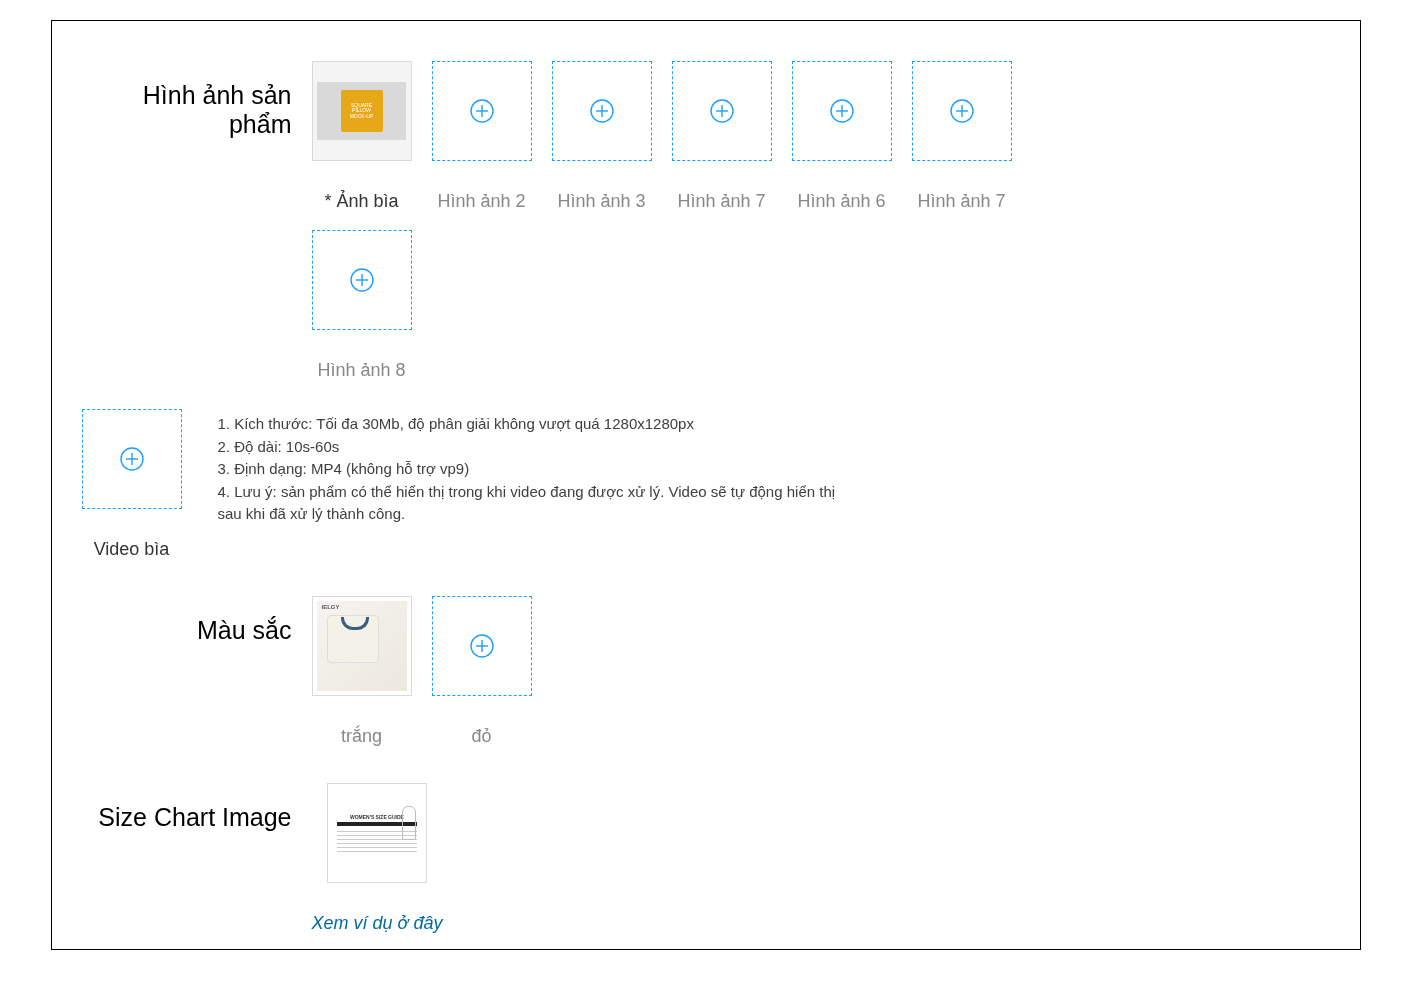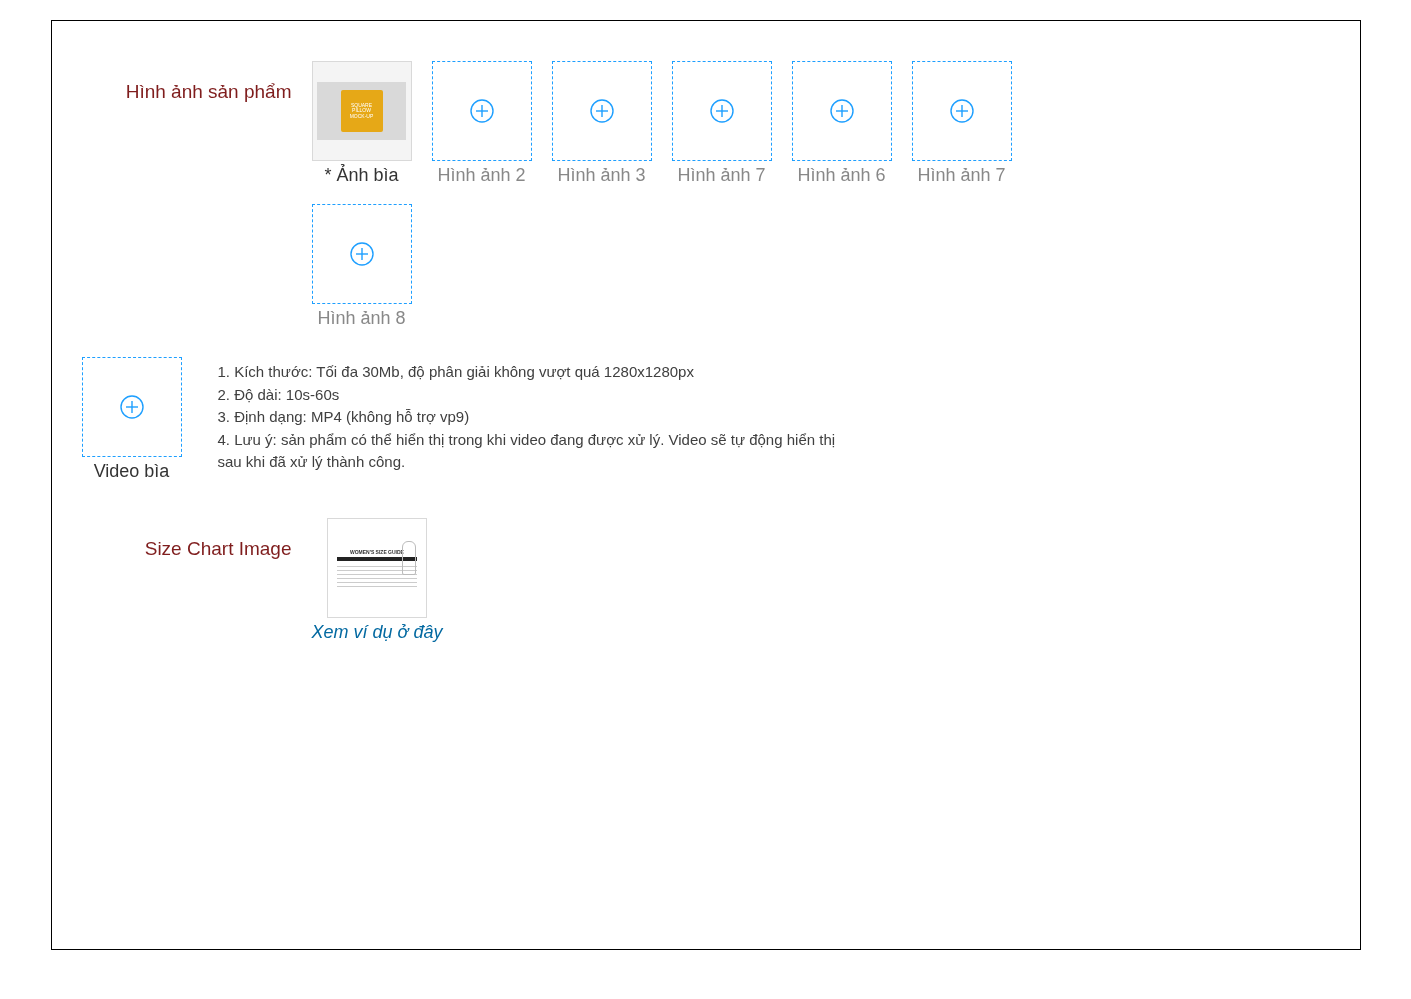--- a/index.html
+++ b/index.html
@@ -18,22 +18,22 @@
   }
   .form-row {
     display: flex;
     align-items: flex-start;
     margin-bottom: 28px;
   }
   .row-label {
     width: 230px;
     text-align: right;
     padding-right: 20px;
-    color: #7f1d1d;
-    font-size: 19px;
+    color: #000000;
+    font-size: 25px;
     padding-top: 20px;
     flex-shrink: 0;
   }
   .row-content {
     flex: 1;
     display: flex;
     flex-wrap: wrap;
     gap: 20px;
   }
   .slot {
@@ -56,21 +56,21 @@
   }
   .slot-box.filled {
     border: 1px solid #d9d9d9;
     background: #f4f4f4;
   }
   .slot-box.solid-border {
     border: 1px solid #d9d9d9;
     background: #fff;
   }
   .slot-label {
-    margin-top: 4px;
+    margin-top: 30px;
     font-size: 18px;
     color: #888;
     text-align: center;
     white-space: nowrap;
   }
   .slot-label.dark {
     color: #333;
   }
   .plus-icon {
     width: 26px;
@@ -273,20 +273,43 @@
       </div>
       <div class="video-hints">
         <p>1. Kích thước: Tối đa 30Mb, độ phân giải không vượt quá 1280x1280px</p>
         <p>2. Độ dài: 10s-60s</p>
         <p>3. Định dạng: MP4 (không hỗ trợ vp9)</p>
         <p>4. Lưu ý: sản phẩm có thể hiển thị trong khi video đang được xử lý. Video sẽ tự động hiển thị sau khi đã xử lý thành công.</p>
       </div>
     </div>
   </div>
 
+  <div class="form-row" style="margin-top:36px;">
+    <div class="row-label">Màu sắc</div>
+    <div class="row-content color-row-wrap">
+      <div class="slot">
+        <div class="slot-box solid-border" style="padding:4px;">
+          <div class="sweater-thumb">
+            <span class="sweater-brand">IELGY</span>
+          </div>
+        </div>
+        <div class="slot-label">trắng</div>
+      </div>
+      <div class="slot">
+        <div class="slot-box dashed">
+          <svg class="plus-icon" viewBox="0 0 26 26">
+              <circle cx="13" cy="13" r="11"></circle>
+              <line x1="13" y1="7" x2="13" y2="19"></line>
+              <line x1="7" y1="13" x2="19" y2="13"></line>
+            </svg>
+        </div>
+        <div class="slot-label">đỏ</div>
+      </div>
+    </div>
+  </div>
 
   <div class="form-row" style="margin-top:36px;">
     <div class="row-label">Size Chart Image</div>
     <div class="row-content">
       <div class="slot sizechart-slot">
         <div class="slot-box solid-border" style="position:relative;">
           <div class="sizechart-thumb">
             <div class="sc-title">WOMEN'S SIZE GUIDE</div>
             <div class="sc-bar"></div>
             <div class="sc-rows">

